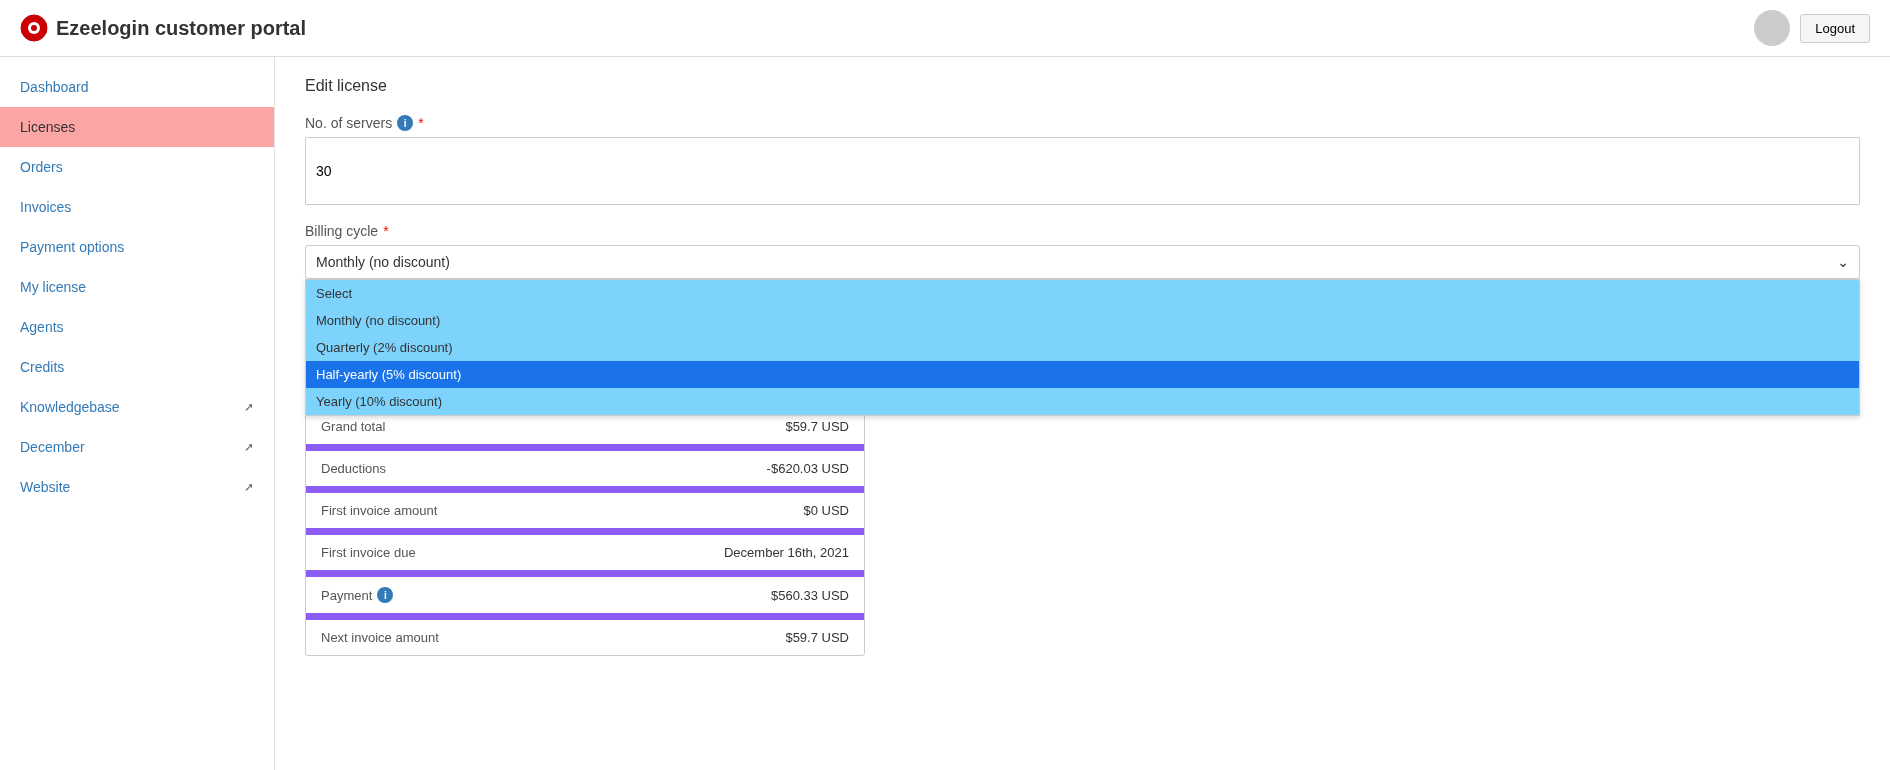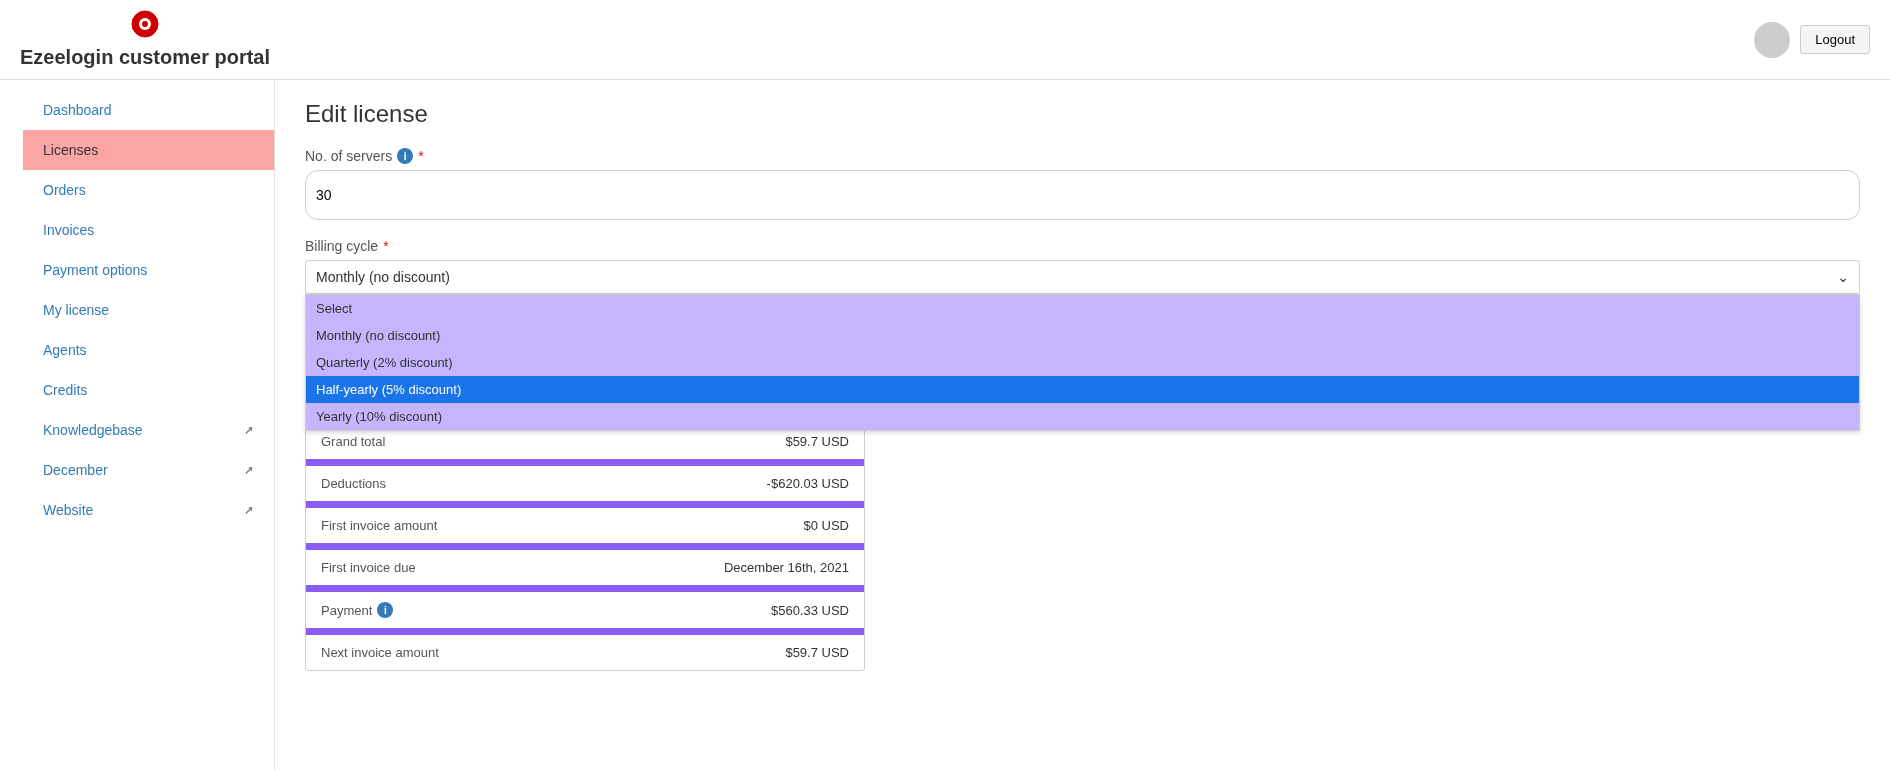--- a/index.html
+++ b/index.html
@@ -14,21 +14,20 @@
       border-bottom: 1px solid #ddd;
       background: #fff;
     }
     .header-logo {
       display: flex;
       align-items: center;
       gap: 8px;
       font-size: 20px;
       font-weight: bold;
       color: #333;
-      flex-direction: column;
     }
     .logo-icon {
       width: 28px;
       height: 28px;
     }
     .header-right {
       display: flex;
       align-items: center;
       gap: 10px;
     }
@@ -62,40 +61,39 @@
       padding-top: 10px;
     }
     .sidebar-item {
       padding: 12px 20px;
       cursor: pointer;
       color: #337ab7;
       font-size: 14px;
       display: flex;
       align-items: center;
       justify-content: space-between;
-      margin-left: 23px;
     }
     .sidebar-item.active {
       background: #fca5a5;
       color: #333;
       font-weight: normal;
     }
     .sidebar-item .ext-icon {
       font-size: 12px;
       color: #666;
     }
 
     
     .main-content {
       flex: 1;
       padding: 20px 30px;
       overflow-y: auto;
     }
     .page-title {
-      font-size: 24px;
+      font-size: 16px;
       font-weight: normal;
       color: #333;
       margin-bottom: 20px;
     }
 
     
     .form-group {
       margin-bottom: 18px;
     }
     .form-label {
@@ -116,23 +114,23 @@
       background: #337ab7;
       color: #fff;
       border-radius: 50%;
       font-size: 10px;
       font-weight: bold;
       cursor: pointer;
     }
     .form-input {
       width: 100%;
       max-width: 1560px;
-      padding: 16px 10px;
-      border: 1px solid #ccc;
-      border-radius: 13px;
+      padding: 25px 10px;
+      border: 1px solid #ccc;
+      border-radius: 1px;
       font-size: 14px;
     }
 
     
     .billing-cycle-container {
       position: relative;
       max-width: 1560px;
     }
     .billing-cycle-select-display {
       width: 100%;
@@ -147,21 +145,21 @@
       justify-content: space-between;
     }
     .dropdown-arrow { color: #333; }
 
     
     .dropdown-options {
       position: absolute;
       top: 100%;
       left: 0;
       right: 0;
-      background: #c4b5fd;
+      background: #7dd3fc;
       border: 1px solid #ccc;
       z-index: 100;
       box-shadow: 0 2px 5px rgba(0,0,0,0.15);
     }
     .dropdown-option {
       padding: 6px 10px;
       font-size: 13px;
       cursor: pointer;
     }
     .dropdown-option.selected {

